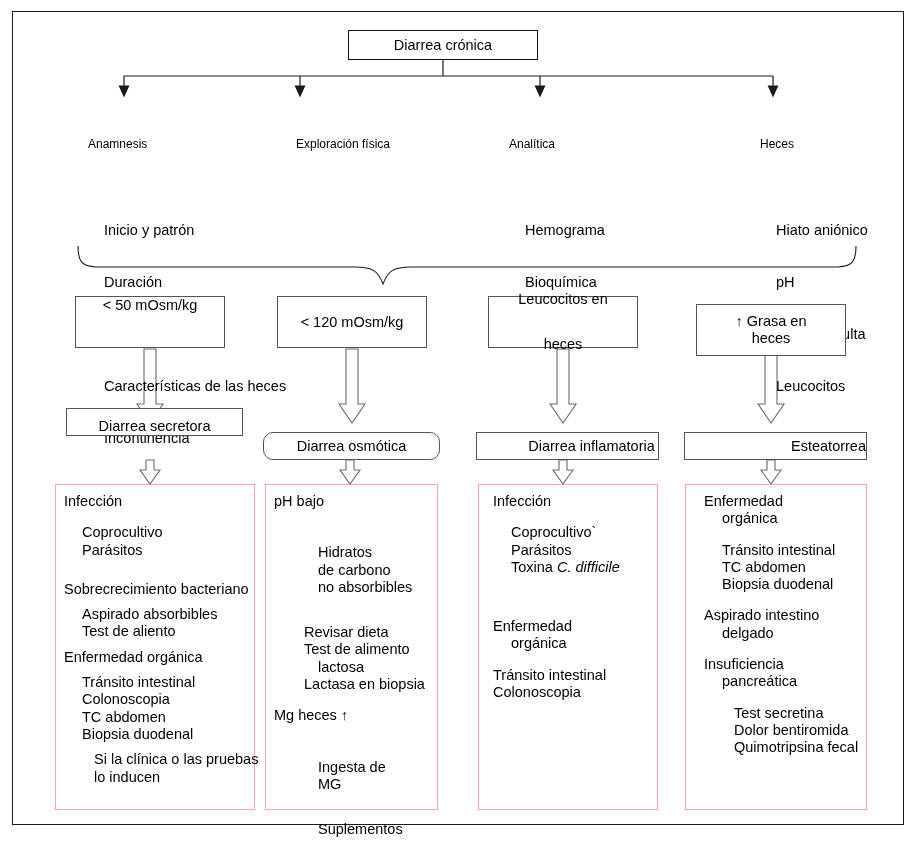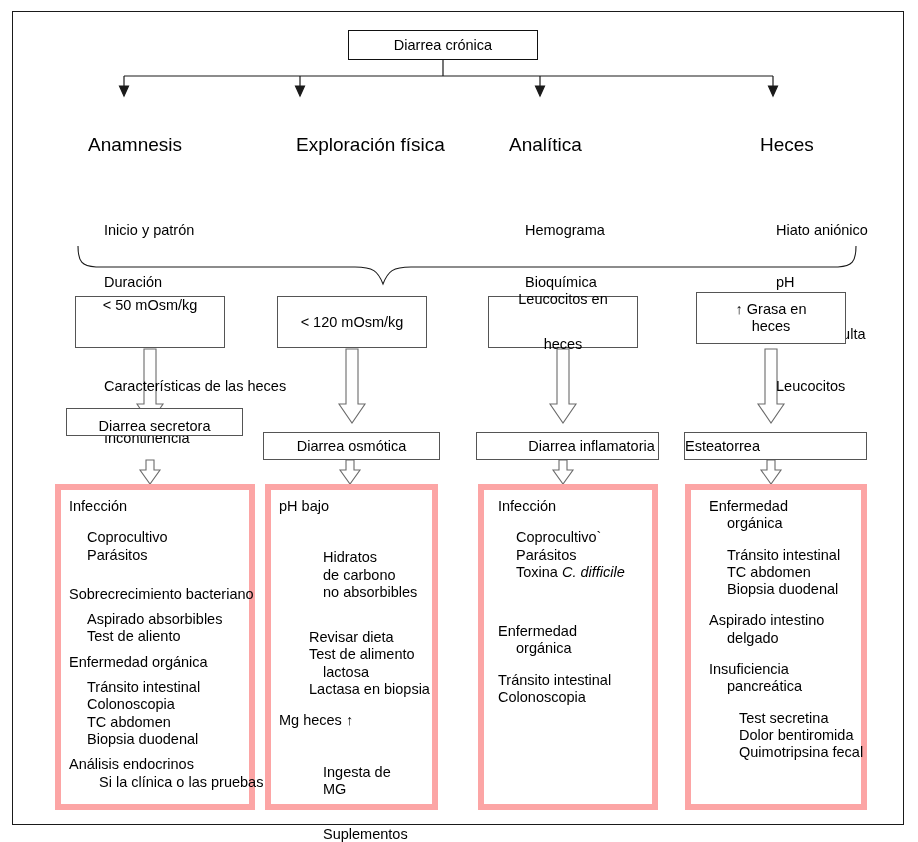--- a/index.html
+++ b/index.html
@@ -40,32 +40,32 @@
     font-size: 14.5px;
     line-height: 17px;
   }
   .plain-text {
     position: absolute;
     font-size: 14.5px;
     line-height: 17.3px;
     white-space: pre;
   }
   .col-head {
-    font-size: 19px;
+    font-size: 12px;
     line-height: 17.3px;
   }
   .col-items {
     font-size: 14.5px;
     line-height: 17.3px;
     padding-left: 16px;
   }
   .detail {
     position: absolute;
     box-sizing: border-box;
-    border: 6px solid #fca5a5;
+    border: 1px solid #fca5a5;
     background: #ffffff;
     font-size: 14.5px;
     line-height: 17.3px;
   }
   .dline { white-space: pre; }
   .indent1 { padding-left: 18px; }
   .indent2 { padding-left: 30px; }
   .indent3 { padding-left: 44px; }
   .gap { height: 14px; }
   .gap-s { height: 8px; }
@@ -181,35 +181,35 @@
   <div class="box" style="left:277px; top:296px; width:150px; height:52px; display:flex; flex-direction:column; align-items:center; justify-content:center;">
     <span class="box-label">&lt; 120 mOsm/kg</span>
     <span class="box-label"></span>
   </div>
 
   <div class="box" style="left:488px; top:296px; width:150px; height:52px; display:flex; flex-direction:column; align-items:center; justify-content:center;gap:28px;">
     <span class="box-label">Leucocitos en</span>
     <span class="box-label">heces</span>
   </div>
 
-  <div class="box" style="left:696px; top:292px; width:150px; height:52px; display:flex; flex-direction:column; align-items:center; justify-content:center;">
+  <div class="box" style="left:696px; top:304px; width:150px; height:52px; display:flex; flex-direction:column; align-items:center; justify-content:center;">
     <span class="box-label">↑ Grasa en</span>
     <span class="box-label">heces</span>
   </div>
 
   <div class="box" style="left:66px; top:408px; width:177px; height:28px; display:flex; align-items:flex-end; justify-content:center;">
     <span class="box-label">Diarrea secretora</span>
   </div>
-  <div class="box" style="left:263px; top:432px; width:177px; height:28px; display:flex; align-items:center; justify-content:center;">
+  <div class="box" style="left:263px; top:432px; width:177px; height:28px; display:flex; align-items:center; justify-content:center;border-radius:10px;">
     <span class="box-label">Diarrea osmótica</span>
   </div>
   <div class="box" style="left:476px; top:432px; width:183px; height:28px; display:flex; align-items:center; justify-content:center;padding-left:48px;">
     <span class="box-label">Diarrea inflamatoria</span>
   </div>
-  <div class="box" style="left:684px; top:432px; width:183px; height:28px; display:flex; align-items:center; justify-content:flex-start;">
+  <div class="box" style="left:684px; top:432px; width:183px; height:28px; display:flex; align-items:center; justify-content:flex-end;">
     <span class="box-label">Esteatorrea</span>
   </div>
 
   <div class="detail" style="left:55px; top:484px; width:200px; height:326px; padding:8px 6px 6px 8px;">
     <div class="dline">Infección</div>
     <div class="gap"></div>
     <div class="dline indent1">Coprocultivo</div>
     <div class="dline indent1">Parásitos</div>
     <div class="gap"></div>
     <div class="gap-s"></div>
@@ -218,22 +218,22 @@
     <div class="dline indent1">Aspirado absorbibles</div>
     <div class="dline indent1">Test de aliento</div>
     <div class="gap-s"></div>
     <div class="dline">Enfermedad orgánica</div>
     <div class="gap-s"></div>
     <div class="dline indent1">Tránsito intestinal</div>
     <div class="dline indent1">Colonoscopia</div>
     <div class="dline indent1">TC abdomen</div>
     <div class="dline indent1">Biopsia duodenal</div>
     <div class="gap-s"></div>
-    <div class="dline">Análisis endocrinos</div>
     <div class="dline indent2">Si la clínica o las pruebas</div>
+    <div class="dline indent2">lo inducen</div>
   </div>
 
   <div class="detail" style="left:265px; top:484px; width:173px; height:326px; padding:8px 22px 6px 8px;">
     <div class="dline">pH bajo</div>
     <div style="height:34px;"></div>
     <div class="dline indent3">Hidratos</div>
     <div class="dline indent3">de carbono</div>
     <div class="dline indent3">no absorbibles</div>
     <div class="gap"></div>
     <div class="gap"></div>

